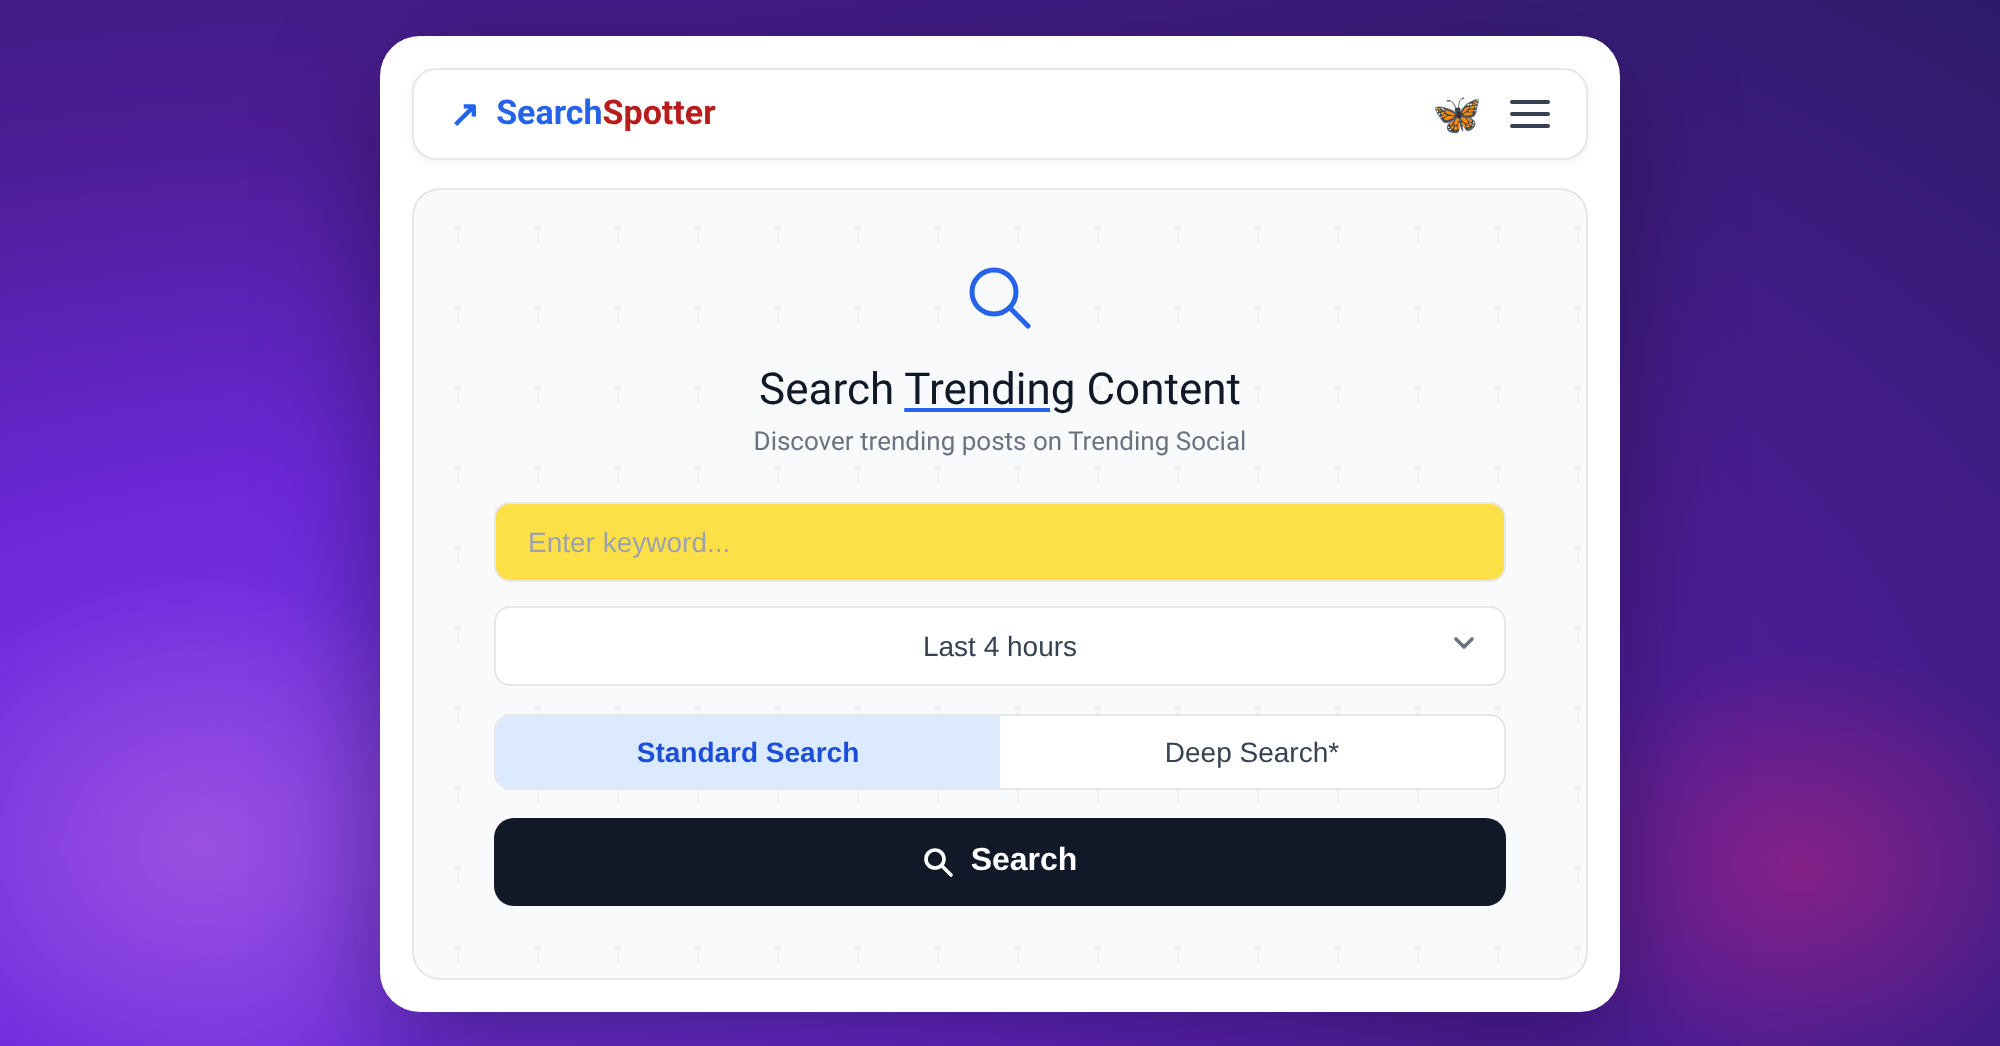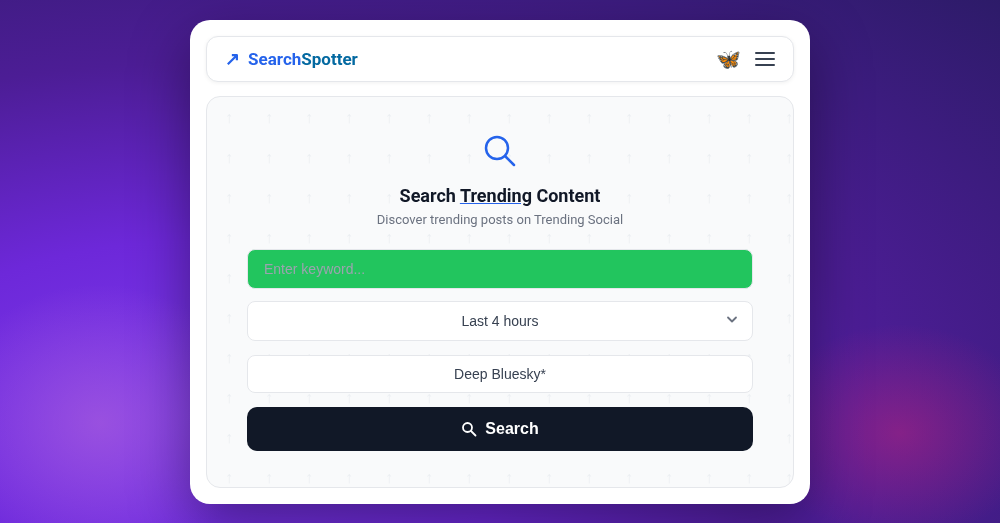--- a/index.html
+++ b/index.html
@@ -74,21 +74,21 @@
 
     .brand-icon {
       color: #2563eb;
       font-size: 18px;
     }
 
     .brand-trend {
       color: #2563eb;
     }
     .brand-spotter {
-      color: #0369a1;
+      color: #b91c1c;
     }
 
     .browser-actions {
       display: flex;
       align-items: center;
       gap: 14px;
     }
 
     .butterfly-icon {
       color: #2563eb;
@@ -143,22 +143,22 @@
     .search-circle-icon {
       width: 44px;
       height: 44px;
       display: flex;
       align-items: center;
       justify-content: center;
       margin-bottom: 12px;
     }
 
     .main-title {
-      font-size: 18px;
-      font-weight: 700;
+      font-size: 22px;
+      font-weight: 400;
       color: #111827;
       margin-bottom: 6px;
       text-align: center;
     }
 
     .main-title .trending-word {
       text-decoration: underline;
       text-decoration-color: #2563eb;
       color: #111827;
     }
@@ -170,21 +170,21 @@
       text-align: center;
     }
 
     .keyword-input {
       width: 100%;
       padding: 11px 16px;
       border: 1px solid #e5e7eb;
       border-radius: 8px;
       font-size: 14px;
       color: #374151;
-      background: #22c55e;
+      background: #fde047;
       margin-bottom: 12px;
       outline: none;
     }
 
     .keyword-input::placeholder {
       color: #9ca3af;
     }
 
     .time-select-wrapper {
       width: 100%;
@@ -322,21 +322,22 @@
           <option>Last 7 days</option>
         </select>
         <span class="select-chevron">
           <svg width="14" height="14" viewBox="0 0 14 14" fill="none">
             <path d="M3 5l4 4 4-4" stroke="#6b7280" stroke-width="1.8" stroke-linecap="round" stroke-linejoin="round"></path>
           </svg>
         </span>
       </div>
 
       <div class="search-type-toggle">
-        <button class="toggle-btn">Deep Bluesky*</button>
+        <button class="toggle-btn active">Standard Search</button>
+        <button class="toggle-btn">Deep Search*</button>
       </div>
 
       <button class="search-btn">
         <svg width="16" height="16" viewBox="0 0 16 16" fill="none">
           <circle cx="6.5" cy="6.5" r="4.5" stroke="white" stroke-width="1.8"></circle>
           <line x1="10" y1="10" x2="14.5" y2="14.5" stroke="white" stroke-width="1.8" stroke-linecap="round"></line>
         </svg>
         <span>Search</span>
       </button>
 

